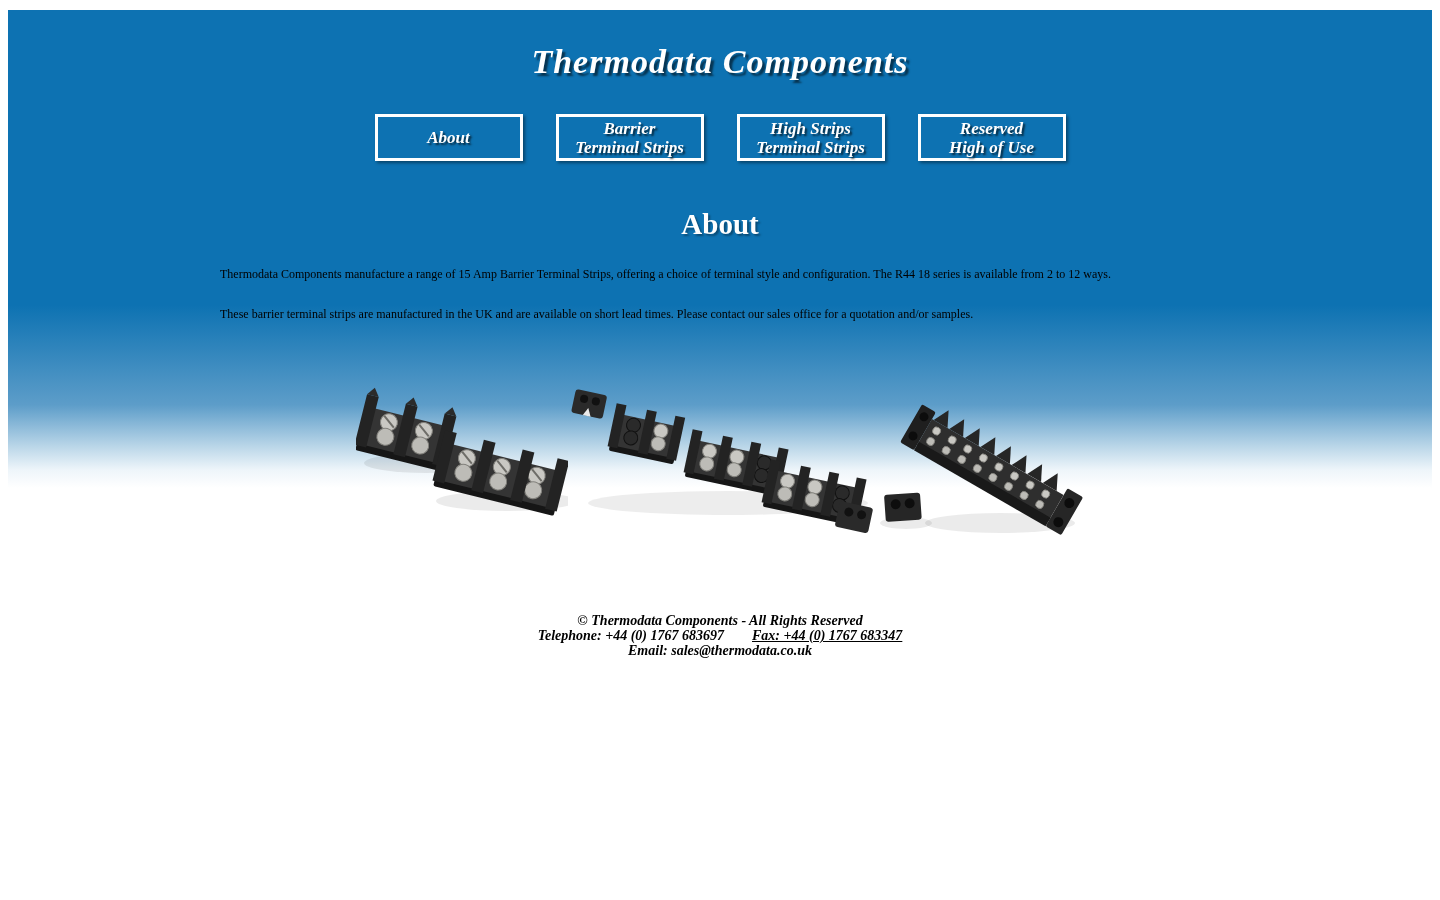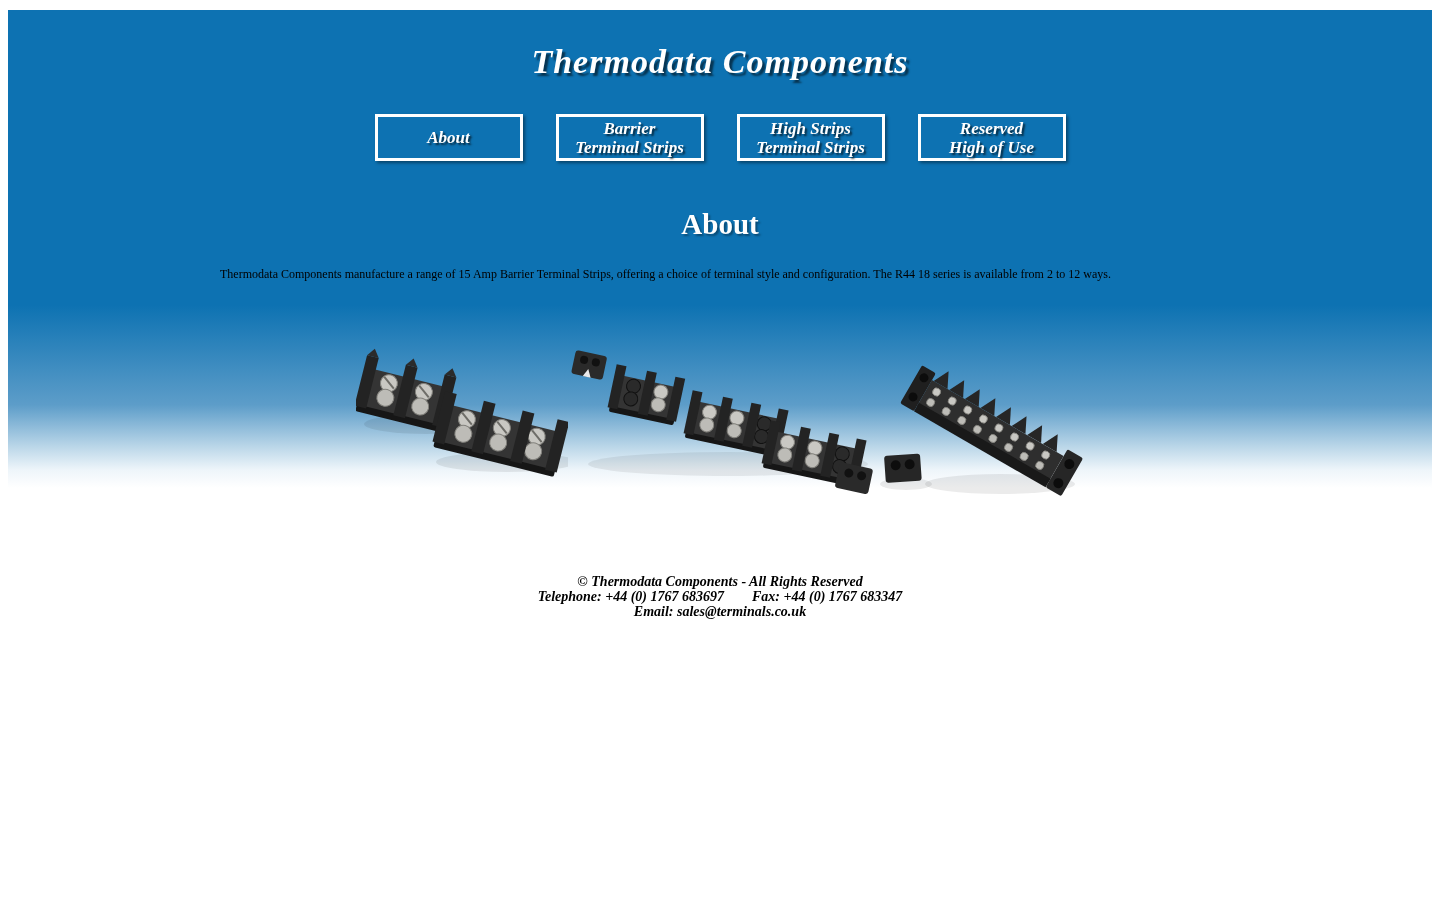--- a/index.html
+++ b/index.html
@@ -71,21 +71,21 @@
 
   
   .site-footer {
     margin-top: 58px;
     padding-bottom: 40px;
     text-align: center;
     color: #000000;
     font-weight: bold; font-style: italic;
     font-size: 14px; line-height: 15px;
   }
-  .site-footer .fax { display: inline-block; margin-left: 28px; }
+  .site-footer .fax { display: inline-block; margin-left: 28px; text-decoration: underline; }
 </style>
 </head>
 <body>
 
 <div class="page">
 
   <header>
     <h1 class="site-title">Thermodata Components</h1>
 
     <nav class="main-nav">
@@ -105,20 +105,21 @@
         <span>High of Use</span>
       </a>
     </nav>
   </header>
 
   <main>
     <h2 class="page-title">About</h2>
 
     <div class="text-block">
       <p>Thermodata Components manufacture a range of 15 Amp Barrier Terminal Strips, offering a choice of terminal style and configuration. The R44 18 series is available from 2 to 12 ways.</p>
+      <p>These barrier terminal strips are manufactured in the UK and are available on short lead times. Please contact our sales office for a quotation and/or samples.</p>
     </div>
 
     <div class="photos">
 
       <figure>
         <svg width="212" height="150" viewBox="0 0 212 150">
           <ellipse cx="70" cy="90" rx="62" ry="10" fill="#000" opacity="0.08"></ellipse>
           <ellipse cx="150" cy="128" rx="70" ry="10" fill="#000" opacity="0.08"></ellipse>
           <g transform="translate(14,26) rotate(14)">
             <rect x="-2" y="40" width="88" height="13" rx="2" fill="#161616"></rect>
@@ -256,17 +257,17 @@
             <circle cx="169" cy="40" r="5" fill="#0c0c0c"></circle>
           </g>
         </svg>
       </figure>
 
     </div>
 
     <footer class="site-footer">
       <div>© Thermodata Components - All Rights Reserved</div>
       <div><span>Telephone: +44 (0) 1767 683697</span><span class="fax">Fax: +44 (0) 1767 683347</span></div>
-      <div>Email: sales@terminals.co.uk</div>
+      <div>Email: sales@thermodata.co.uk</div>
     </footer>
   </main>
 
 </div>
 
 </body></html>

